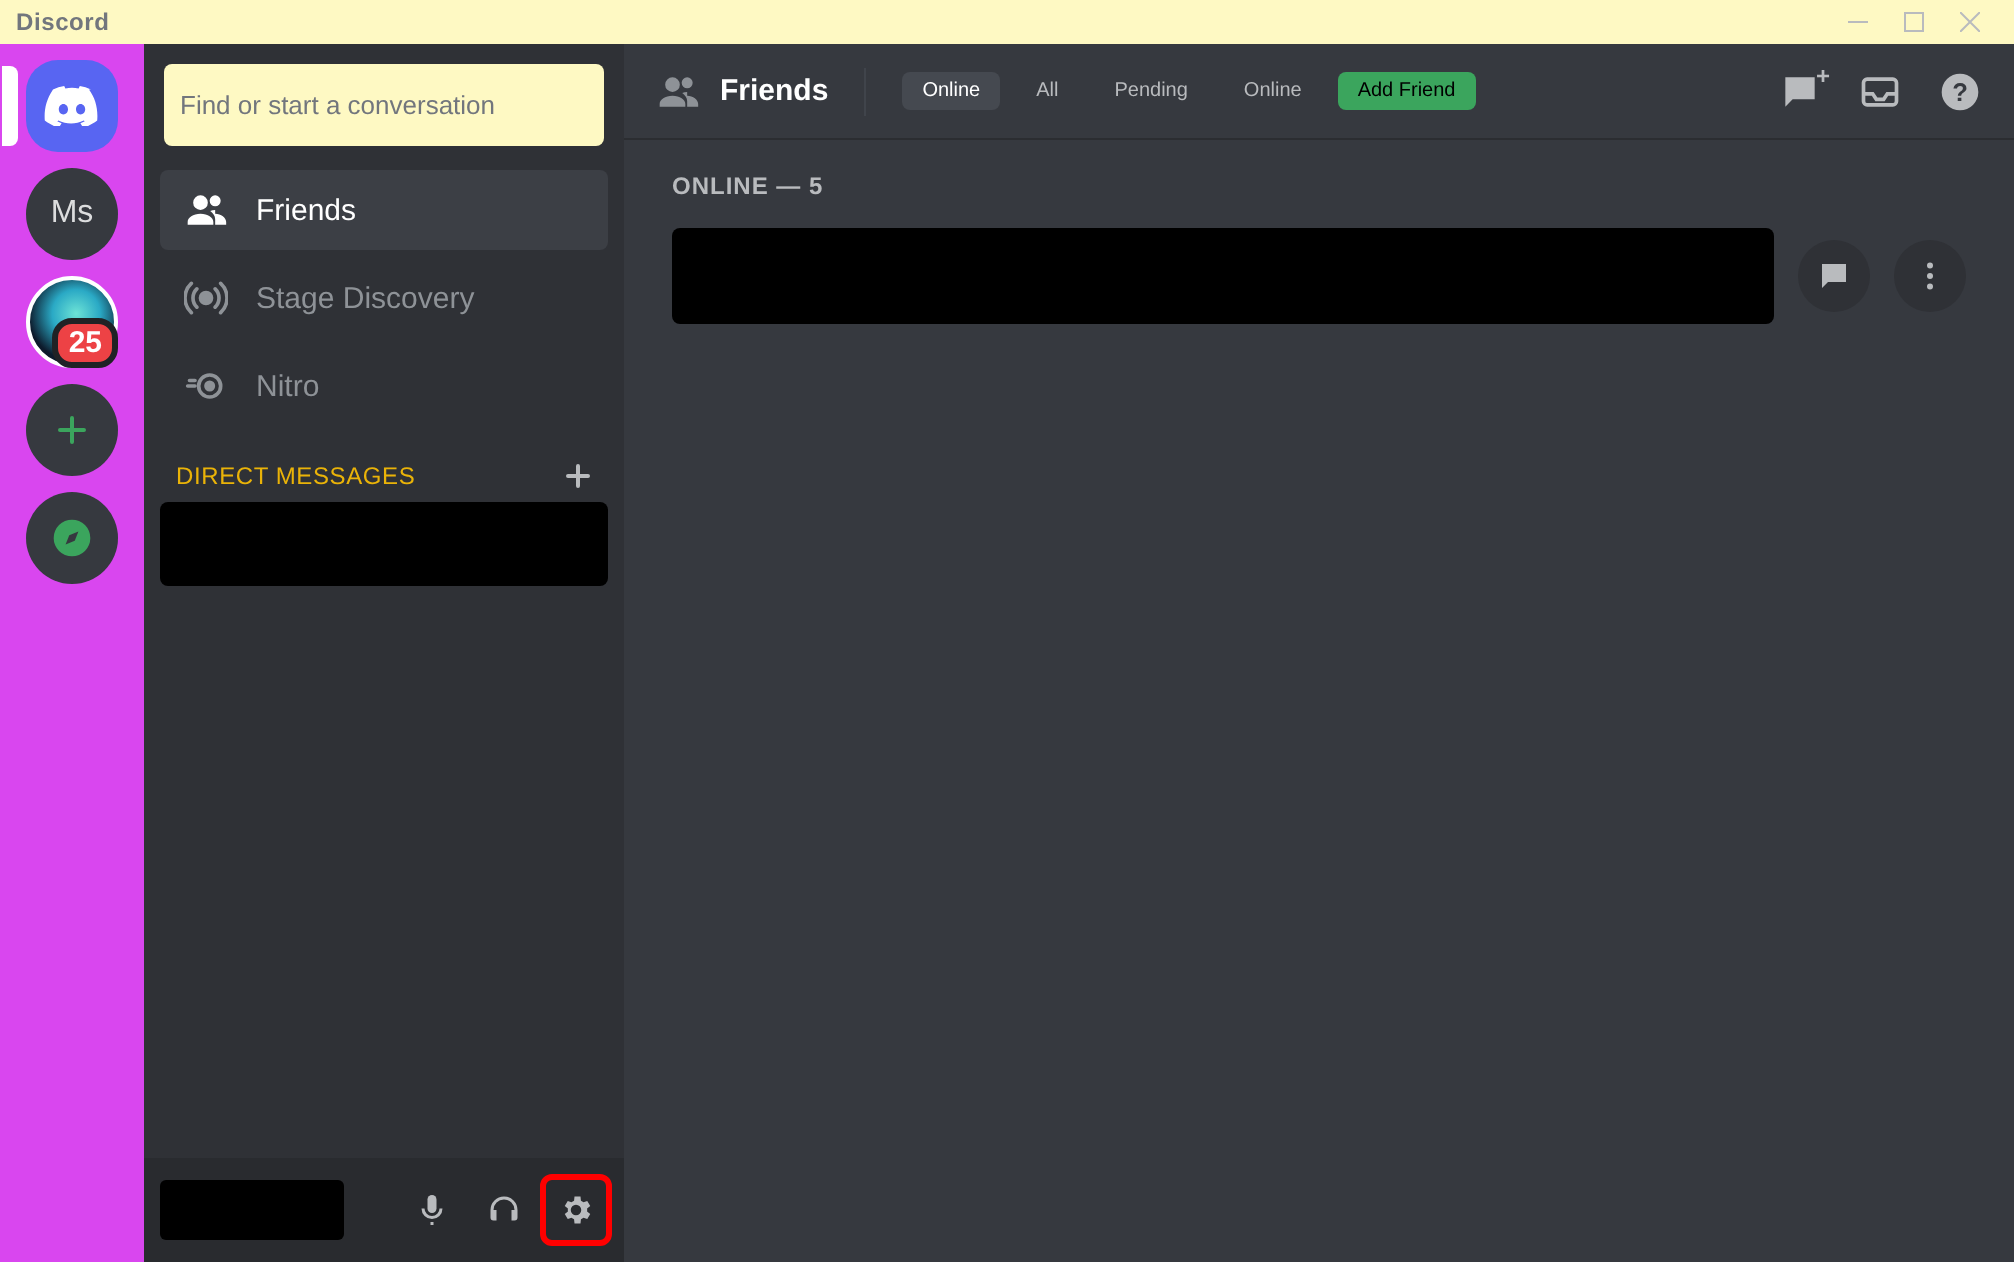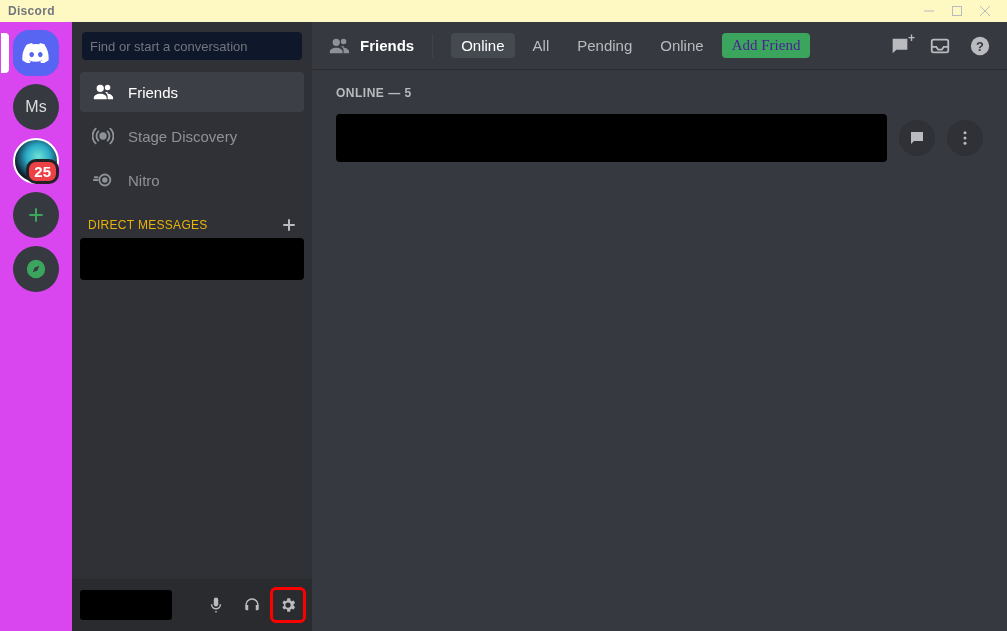--- a/index.html
+++ b/index.html
@@ -101,22 +101,22 @@
 }
 
 .channels {
   width: 240px;
   background: #2f3136;
   display: flex;
   flex-direction: column;
 }
 .searchbar {
   margin: 10px;
-  height: 28px;
-  background: #0f172a;
+  height: 41px;
+  background: #fef9c3;
   border-radius: 4px;
   display: flex;
   align-items: center;
   padding: 0 8px;
   color: #72767d;
   font-size: 13px;
   cursor: pointer;
 }
 .nav-item {
   display: flex;
@@ -209,32 +209,31 @@
 .topbar .divider {
   width: 1px;
   height: 24px;
   background: #40444b;
   margin: 0 10px;
 }
 .tab {
   padding: 4px 10px;
   border-radius: 4px;
   color: #b9bbbe;
-  font-size: 15px;
+  font-size: 10px;
   font-weight: 500;
   cursor: pointer;
 }
 .tab.active {
   background: #454950;
   color: #fff;
 }
 .tab.add {
   background: #3ba55d;
-  color: #4c1d95;
-  font-family: Liberation Serif, serif;
+  color: #000000;
 }
 .topbar .right {
   margin-left: auto;
   display: flex;
   align-items: center;
   gap: 18px;
   color: #b9bbbe;
 }
 .topbar .right .ico { cursor: pointer; position: relative; }
 .body {

